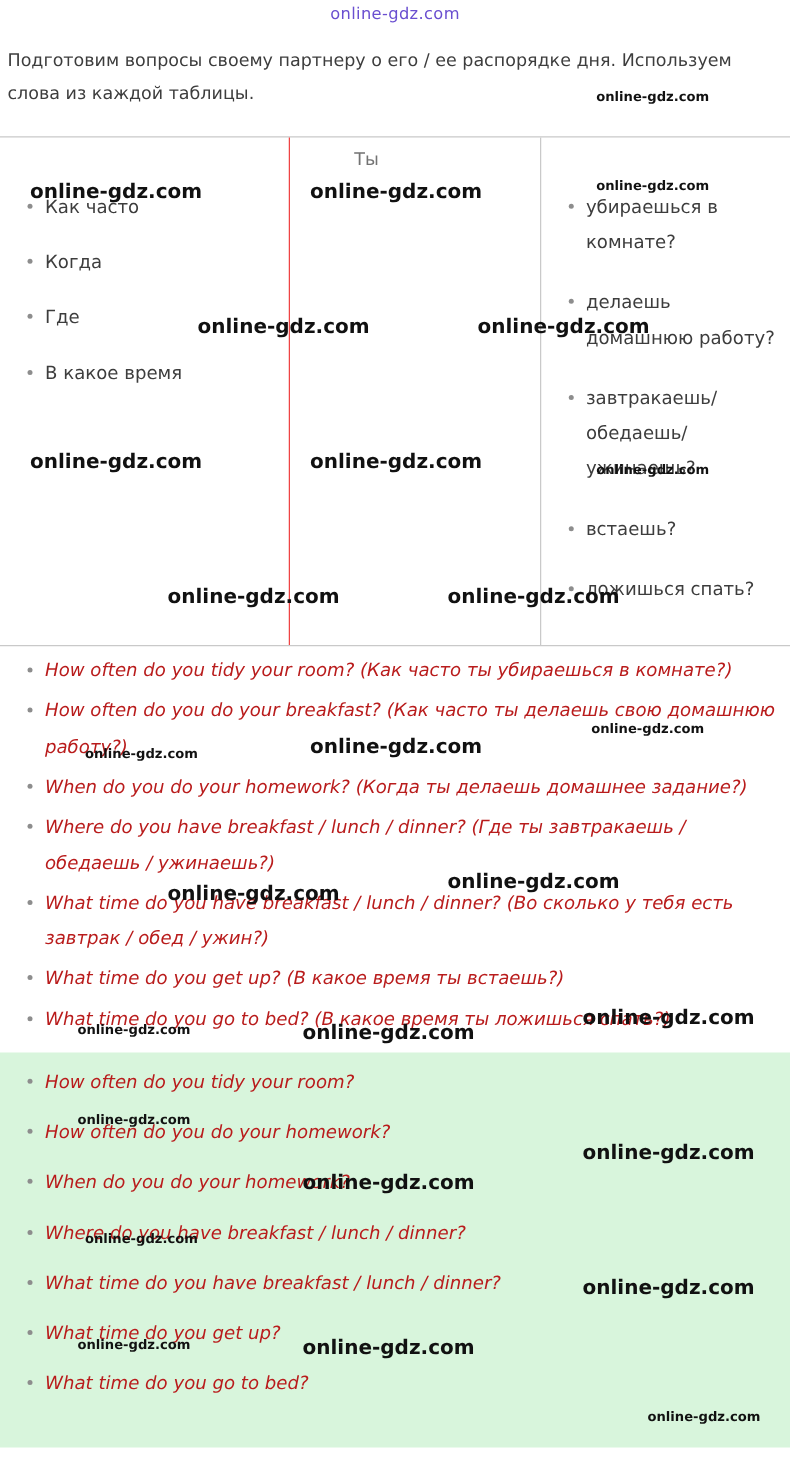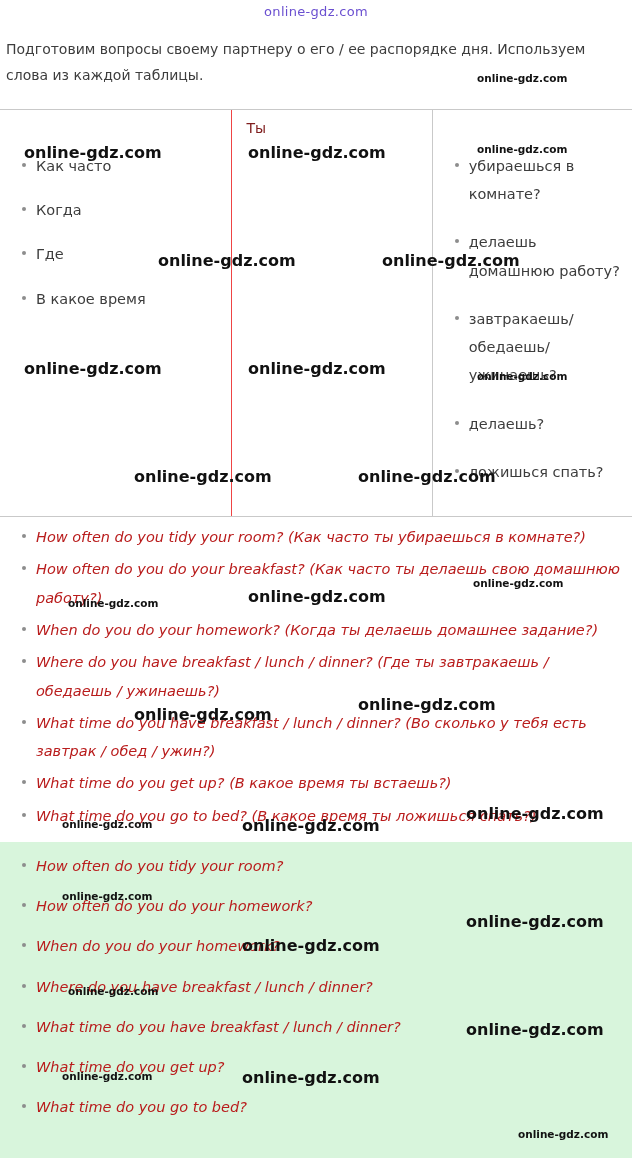--- a/index.html
+++ b/index.html
@@ -47,24 +47,25 @@
   }
   .col {
     box-sizing: border-box;
     padding: 10px 6px 10px 10px;
   }
   .col-1 { width: 245px; border-right: 1px solid #ef4444; }
   .col-2 { width: 211px; border-right: 1px solid #c9c9c9; }
   .col-3 { width: 210px; }
   .col-head {
     font-size: 14px;
-    color: #7f1d1d;
+    color: #737373;
     padding-left: 4px;
     margin-bottom: 14px;
     min-height: 18px;
+    margin-left: 37px;
   }
   ul.bullets {
     margin: 0;
     padding: 0 0 0 26px;
     list-style: none;
   }
   ul.bullets li {
     position: relative;
     font-size: 14.5px;
     line-height: 1.95;
@@ -151,21 +152,21 @@
     </div>
     <div class="col col-2">
       <div class="col-head">Ты</div>
     </div>
     <div class="col col-3">
       <div class="col-head"></div>
       <ul class="bullets">
         <li>убираешься в комнате?</li>
         <li>делаешь домашнюю работу?</li>
         <li>завтракаешь/ обедаешь/ ужинаешь?</li>
-        <li>делаешь?</li>
+        <li>встаешь?</li>
         <li>ложишься спать?</li>
       </ul>
     </div>
   </div>
 
   <div class="answers">
     <ul class="ans">
       <li>How often do you tidy your room? (Как часто ты убираешься в комнате?)</li>
       <li>How often do you do your breakfast? (Как часто ты делаешь свою домашнюю работу?)</li>
       <li>When do you do your homework? (Когда ты делаешь домашнее задание?)</li>

